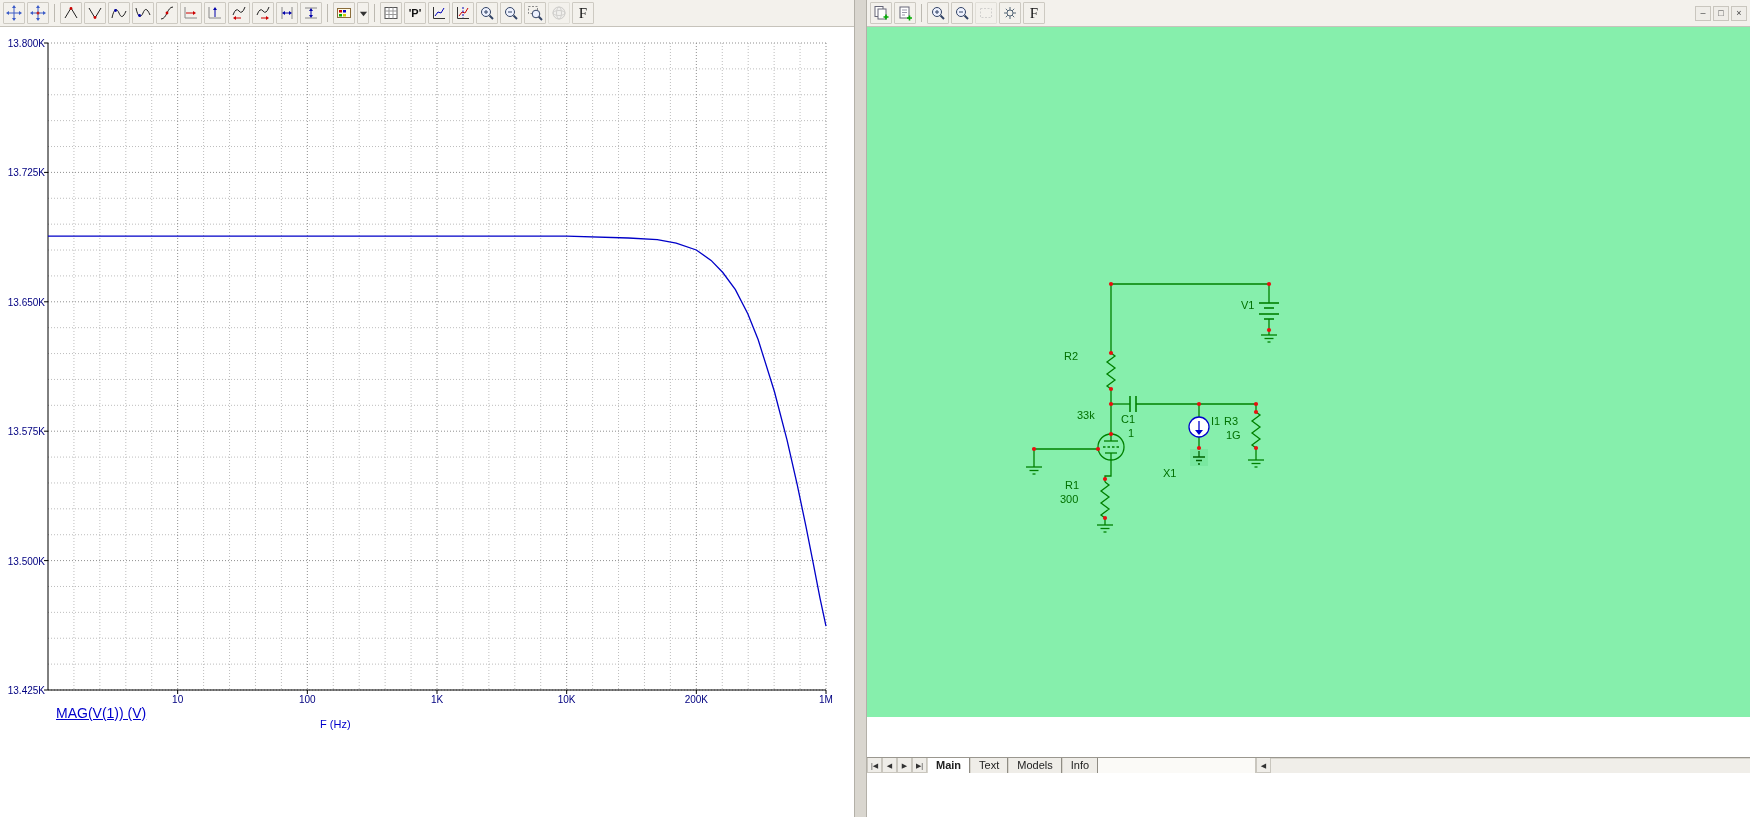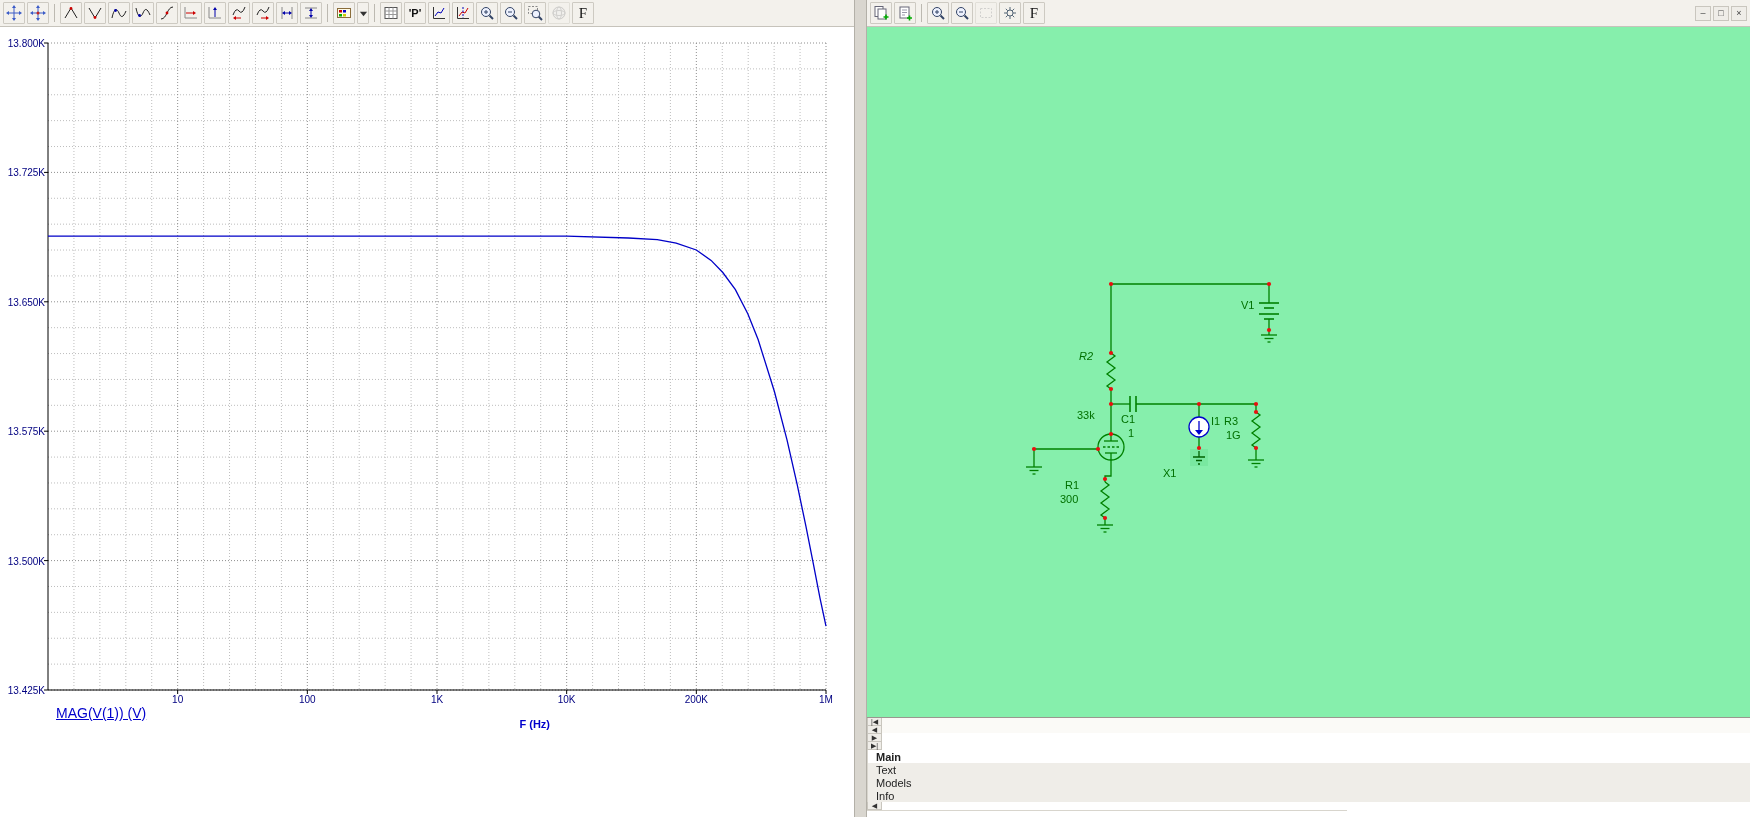--- a/index.html
+++ b/index.html
@@ -34,33 +34,33 @@
   .plot-region { position:absolute; left:0; top:27px; width:958px; height:790px; }
   #plot-svg    { position:absolute; left:0; top:0; }
   .plot-title  { position:absolute; left:20px; top:4px; width:816px; text-align:center;
                  color:#0000cc; font-size:11px; }
   .ytick { position:absolute; left:0; width:45px; text-align:right; color:#000080;
            font-size:10px; pointer-events:none; }
   .xtick { position:absolute; top:667px; width:36px; text-align:center; color:#000080;
            font-size:10px; pointer-events:none; }
   .trace-label { position:absolute; left:56px; top:678px; color:#0000cc; font-size:14px;
                  text-decoration:underline; }
-  .xaxis-label { position:absolute; left:320px; top:691px; width:230px; text-align:right;
-                 color:#0000cc; font-size:11px;font-weight:bold; }
+  .xaxis-label { position:absolute; left:320px; top:691px; width:230px; text-align:left;
+                 color:#0000cc; font-size:11px; }
   .grid-major { stroke:#8f8f8f; stroke-width:1; stroke-dasharray:1 2; }
   .grid-minor { stroke:#bdbdbd; stroke-width:1; stroke-dasharray:1 2; }
   .axis       { stroke:#000;    stroke-width:1; }
 
   
   .sch-region { position:absolute; left:0; top:27px; width:884px; height:690px; background:#86efac; }
   .sch-label  { position:absolute; font-size:11px; color:#007000; white-space:nowrap; }
 
   
-  .tabbar { position:absolute; left:0; top:717px; width:884px; height:16px; background:#fbfaf7;
-            border-top:1px solid #9a978f; display:flex; align-items:stretch; font-size:11px;flex-direction:column; }
+  .tabbar { position:absolute; left:0; top:757px; width:884px; height:16px; background:#fbfaf7;
+            border-top:1px solid #9a978f; display:flex; align-items:stretch; font-size:11px; }
   .navbtn { width:15px; height:100%; font-size:7px; line-height:7px; color:#333;
             background:#efede8; border:1px solid #c9c6be; border-top:none; padding:0; }
   .tab { padding:1px 8px 0 8px; border-right:1px solid #8f8c84; border-left:1px solid #d8d5cd;
          background:#efede8; color:#222; }
   .tab.active { background:#ffffff; font-weight:bold; }
   .tab-spacer { flex:1; background:#fbfaf7; border-right:1px solid #c9c6be; }
   .hscroll-track { width:480px; background:#f0eee9; border-top:1px solid #d8d5cd; }
 </style>
 </head>
 <body>
@@ -478,21 +478,21 @@
           <circle cx="167" cy="422" r="2.1"></circle>
             <circle cx="231" cy="422" r="2.1"></circle>
           <circle cx="244" cy="407" r="2.1"></circle>
           <circle cx="238" cy="452" r="2.1"></circle>
             <circle cx="238" cy="491" r="2.1"></circle>
         </g>
       </svg>
 
       
       <div class="sch-label" style="left:374px; top:272px;">V1</div>
-      <div class="sch-label" style="left:212px; top:323px;font-style:italic;">R2</div>
+      <div class="sch-label" style="left:197px; top:323px;">R2</div>
       <div class="sch-label" style="left:210px; top:337px;margin-top:45px;">33k</div>
       <div class="sch-label" style="left:254px; top:386px;">C1</div>
       <div class="sch-label" style="left:261px; top:400px;">1</div>
       <div class="sch-label" style="left:344px; top:388px;">I1</div>
       <div class="sch-label" style="left:357px; top:388px;">R3</div>
       <div class="sch-label" style="left:359px; top:402px;">1G</div>
       <div class="sch-label" style="left:248px; top:440px;margin-left:48px;">X1</div>
       <div class="sch-label" style="left:198px; top:452px;">R1</div>
       <div class="sch-label" style="left:193px; top:466px;">300</div>
     </div>

